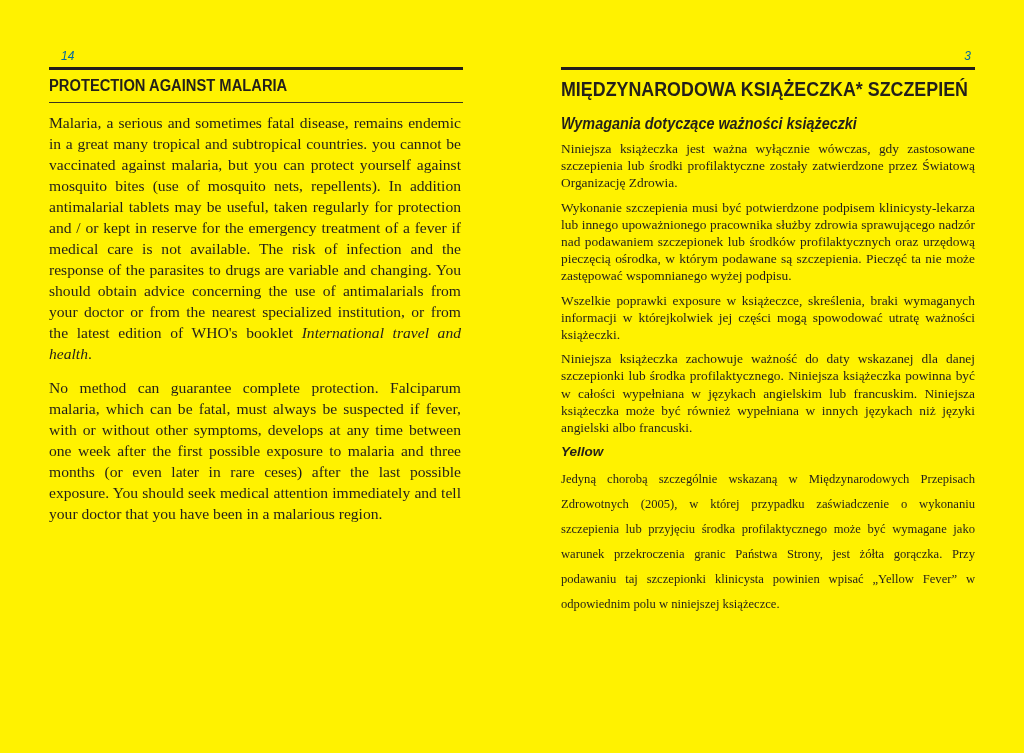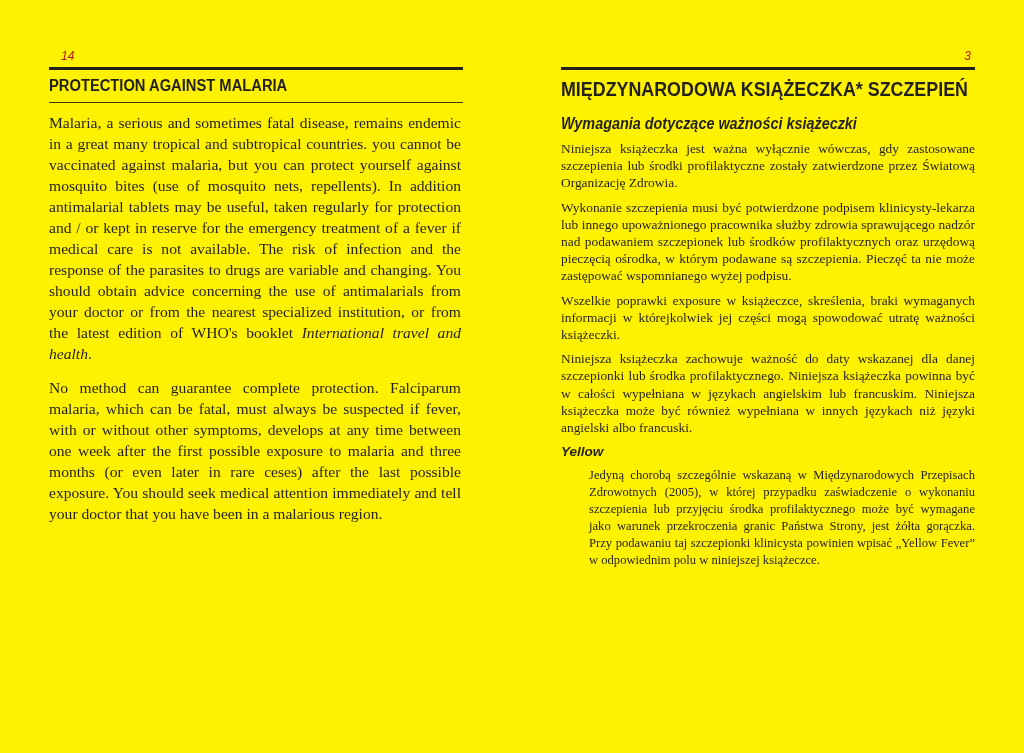--- a/index.html
+++ b/index.html
@@ -8,21 +8,21 @@
     background:#fff200;
     position:relative;
     color:#231f1a;
   }
   .page { position:absolute; top:0; }
   .page-left { left:49px; width:414px; }
   .page-right { left:561px; width:414px; }
   .pagenum {
     position:absolute; top:49px;
     font-family:"Liberation Sans", sans-serif;
-    font-style:italic; font-size:12px; color:#b91c1c;
+    font-style:italic; font-size:12px; color:#0369a1;
   }
   .page-left .pagenum { left:12px; }
   .page-right .pagenum { right:4px; }
   .rule-thick {
     position:absolute; top:67px; left:0; width:100%;
     height:3px; background:#231f1a;
   }
   .rule-thin {
     position:absolute; top:102px; left:0; width:100%;
     height:1px; background:#3a3520;
@@ -60,21 +60,21 @@
     font-family:"Liberation Serif", serif;
     font-size:13.4px; line-height:17.2px;
     text-align:justify;
   }
   .body-right p { margin:0 0 7px 0; }
   .body-right h3 {
     margin:2px 0 7px 0;
     font-family:"Liberation Sans", sans-serif;
     font-weight:bold; font-style:italic; font-size:13.5px;
   }
-  .body-right p.small { font-size:12.6px; line-height:17px; margin-bottom:9px;margin-left:28px; }
+  .body-right p.small { font-size:12.6px; line-height:25px; margin-bottom:9px; }
   em { font-style:italic; }
 </style>
 </head>
 <body>
 
 <div class="page page-left">
   <div class="pagenum">14</div>
   <div class="rule-thick"></div>
   <div class="title-left">PROTECTION AGAINST MALARIA</div>
   <div class="rule-thin"></div>

